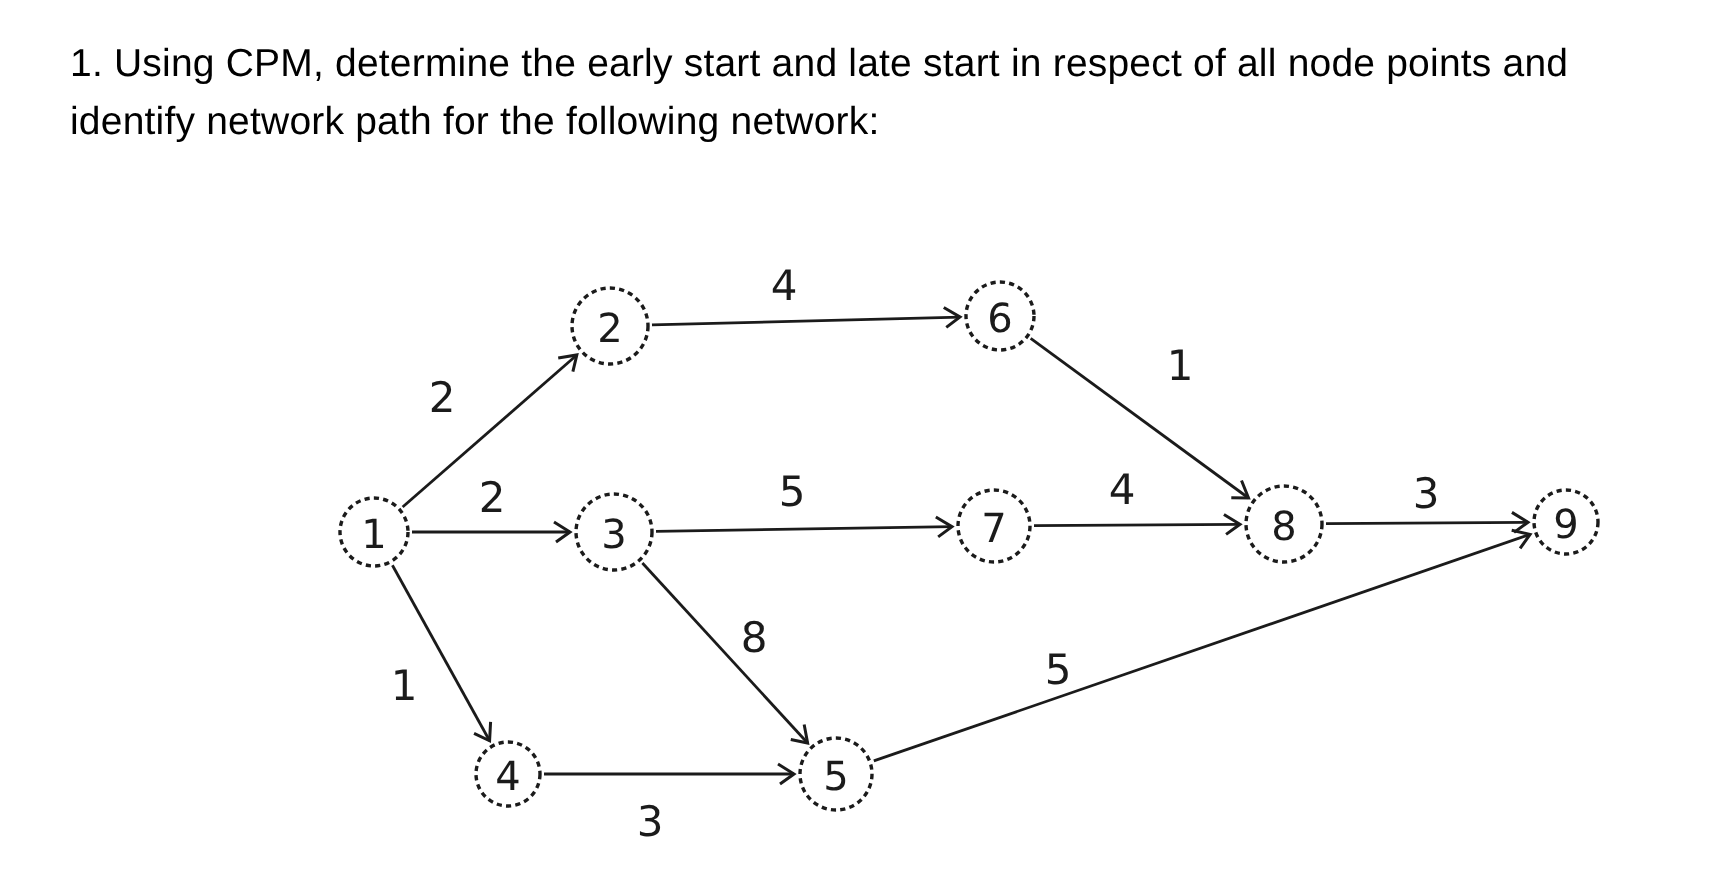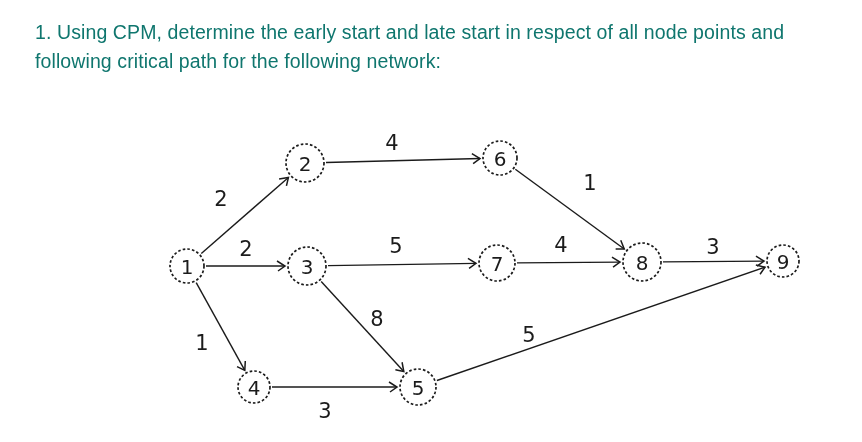--- a/index.html
+++ b/index.html
@@ -11,21 +11,21 @@
     overflow: hidden;
     font-family: "Liberation Sans", sans-serif;
   }
   .question-text {
     position: absolute;
     left: 35px;
     top: 18px;
     width: 800px;
     font-size: 19.5px;
     line-height: 29px;
-    color: #0f766e;
+    color: #000000;
     letter-spacing: 0.1px;
   }
   .diagram-svg {
     position: absolute;
     left: 0;
     top: 0;
   }
   .edge-line {
     stroke: #1b1b1b;
     stroke-width: 1.4;
@@ -51,21 +51,21 @@
     text-anchor: middle;
     dominant-baseline: central;
   }
 </style>
 </head>
 <body>
 
 <div class="page">
   <div class="question-text">
     <div>1. Using CPM, determine the early start and late start in respect of all node points and</div>
-    <div>following critical path for the following network:</div>
+    <div>identify network path for the following network:</div>
   </div>
 
   <svg id="net-svg" class="diagram-svg" width="862" height="442" viewBox="0 0 862 442" xmlns="http://www.w3.org/2000/svg">
     <defs>
       <marker id="arrowhead" markerUnits="userSpaceOnUse" markerWidth="14" markerHeight="14" viewBox="0 0 14 14" refX="11" refY="7" orient="auto">
         <path d="M3 2 L11 7 L4 12" fill="none" stroke="#1b1b1b" stroke-width="1.5"></path>
       </marker>
     </defs>
     <g id="edges-layer">
         <line x1="201.31397580672214" y1="253.50559738904764" x2="288.4259227501112" y2="177.46720302320801" class="edge-line" marker-end="url(#arrowhead)"></line>

